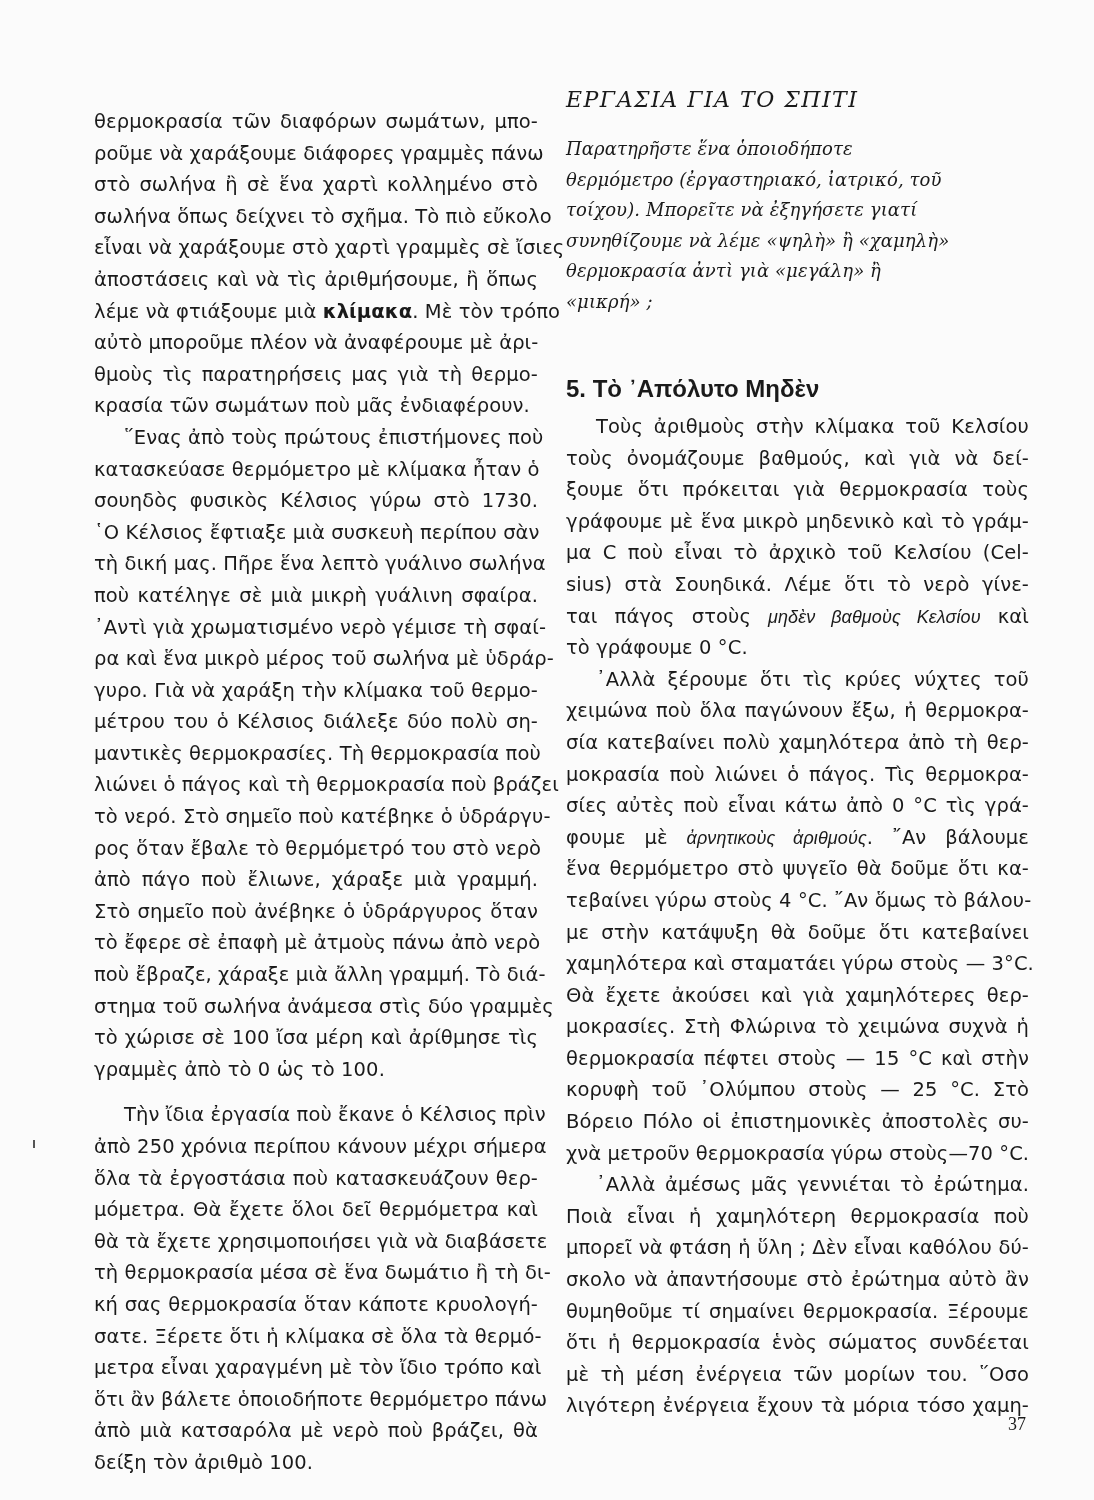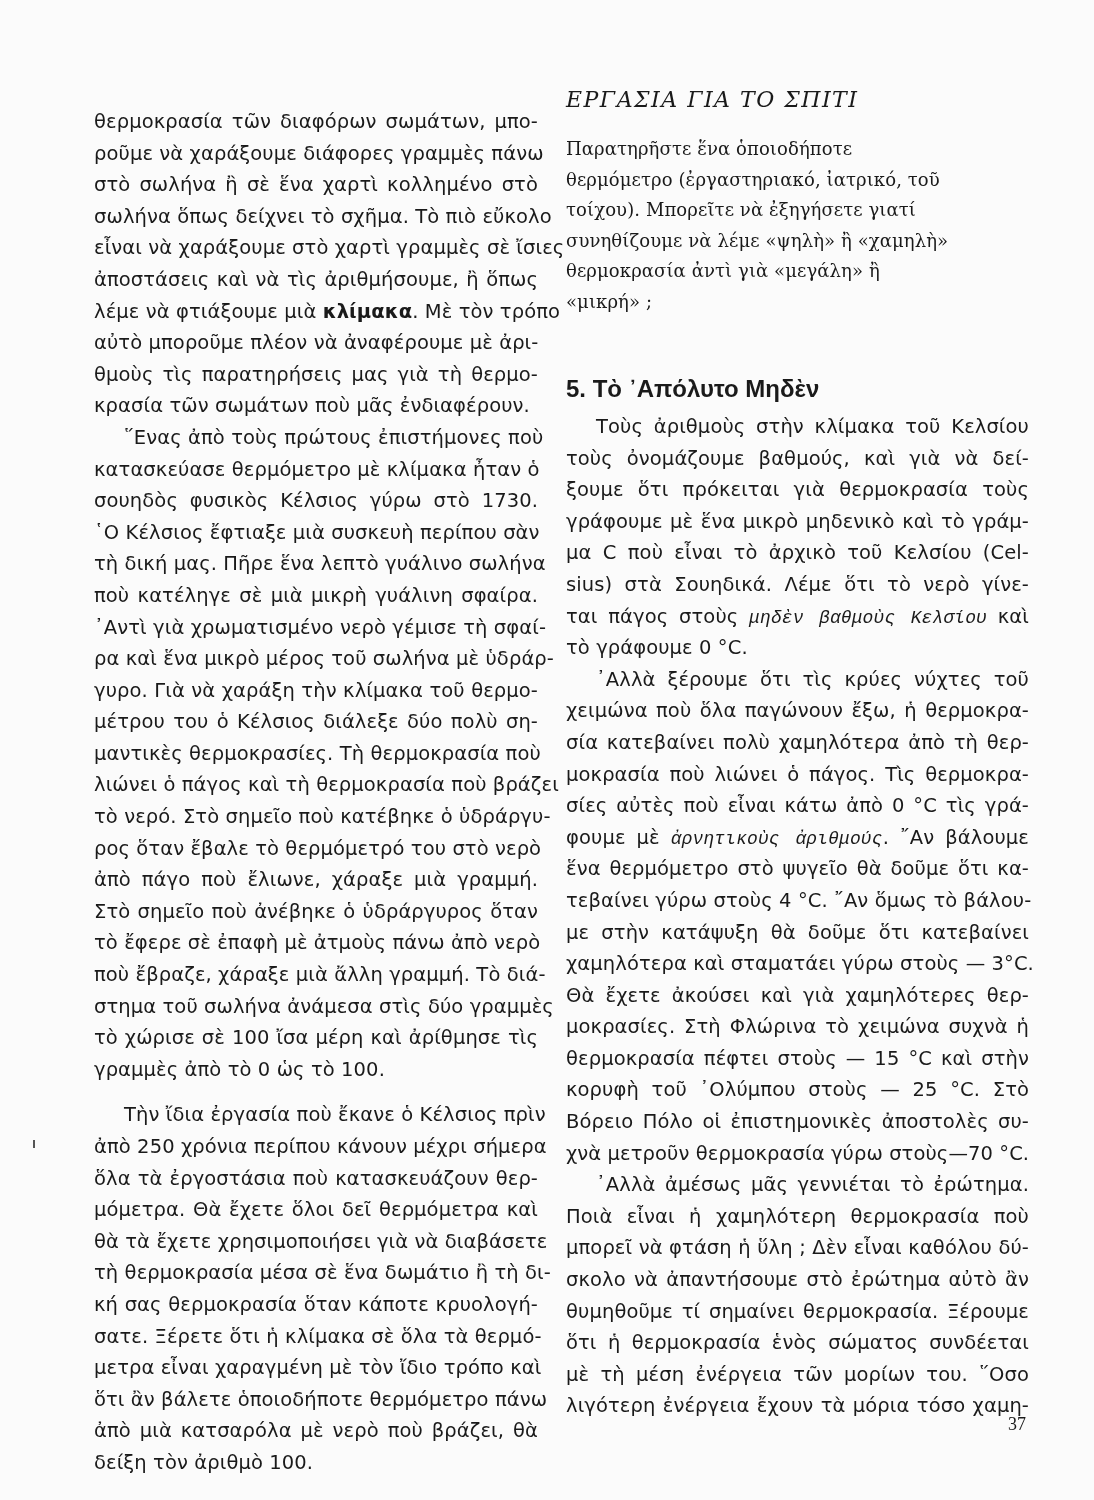--- a/index.html
+++ b/index.html
@@ -20,28 +20,28 @@
       height: 31.6px;
       white-space: nowrap;
       text-align: justify;
       text-align-last: justify;
       letter-spacing: 0.1px;
     }
     .line.last { text-align-last: left; }
     .line.indent { padding-left: 30px; }
     .gap { height: 14px; }
     .bold { font-weight: bold; }
-    .it { font-family: Liberation Mono, monospace; font-style: italic; font-size: 18px; }
+    .it { font-family: Liberation Sans, sans-serif; font-style: italic; font-size: 18px; }
     .homework-title {
       font-family: "DejaVu Serif", serif; font-style: italic;
       font-size: 22px; letter-spacing: 1.5px;
       height: 40px; line-height: 40px; margin-top: -6px;
     }
     .homework-body .line {
-      font-family: "DejaVu Serif", serif; 
+      font-family: "DejaVu Serif", serif; font-style: italic;
       font-size: 18px; line-height: 30.5px; height: 30.5px;
       text-align: center; text-align-last: left;
     }
     .homework-body { margin-top: 14px; }
     .section-heading {
       font-family: "Liberation Sans", sans-serif; font-weight: bold;
       font-size: 24px; margin-top: 52px; height: 40px; line-height: 40px;
     }
     .section-body { margin-top: 2px; }
     .page-number {

